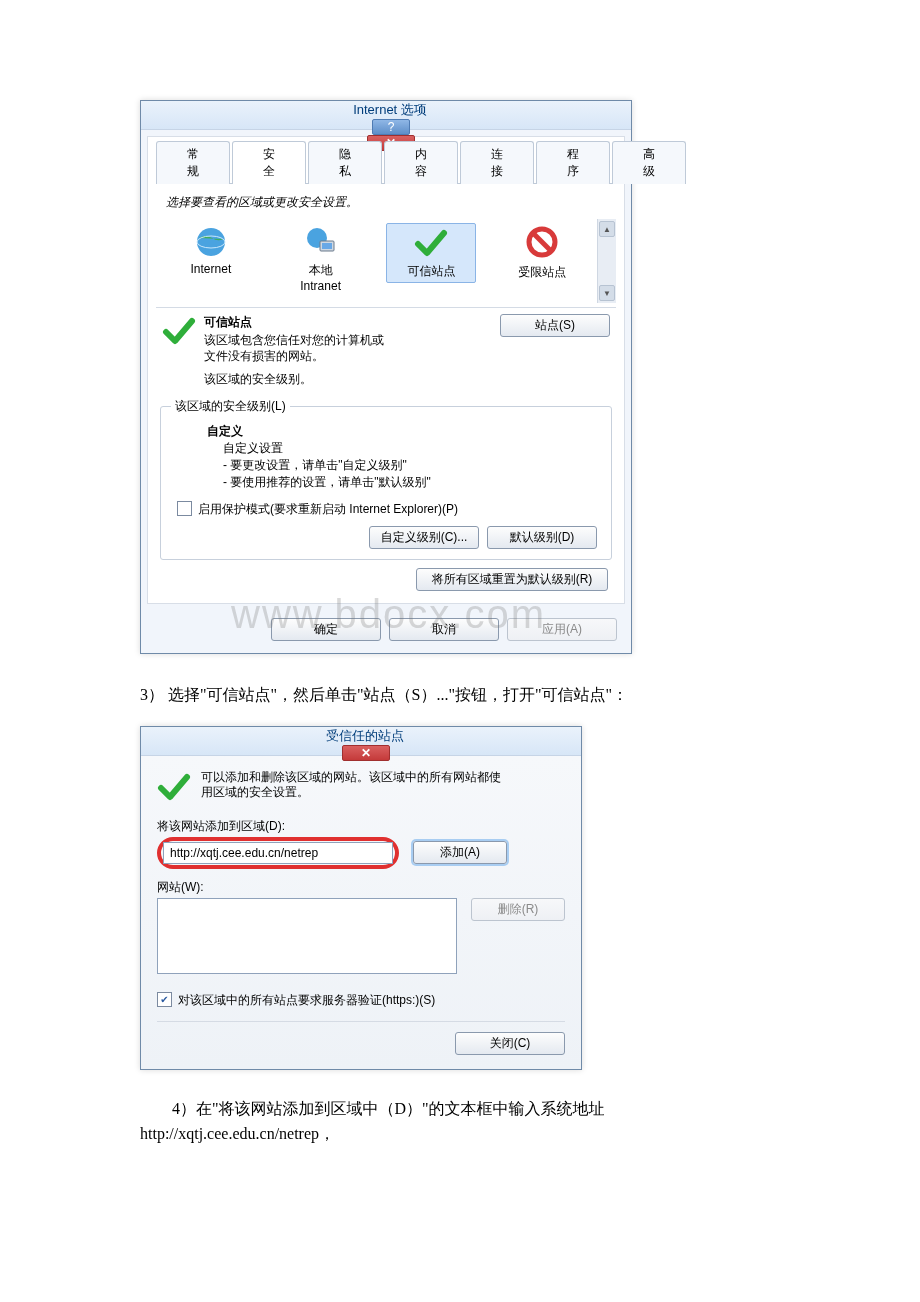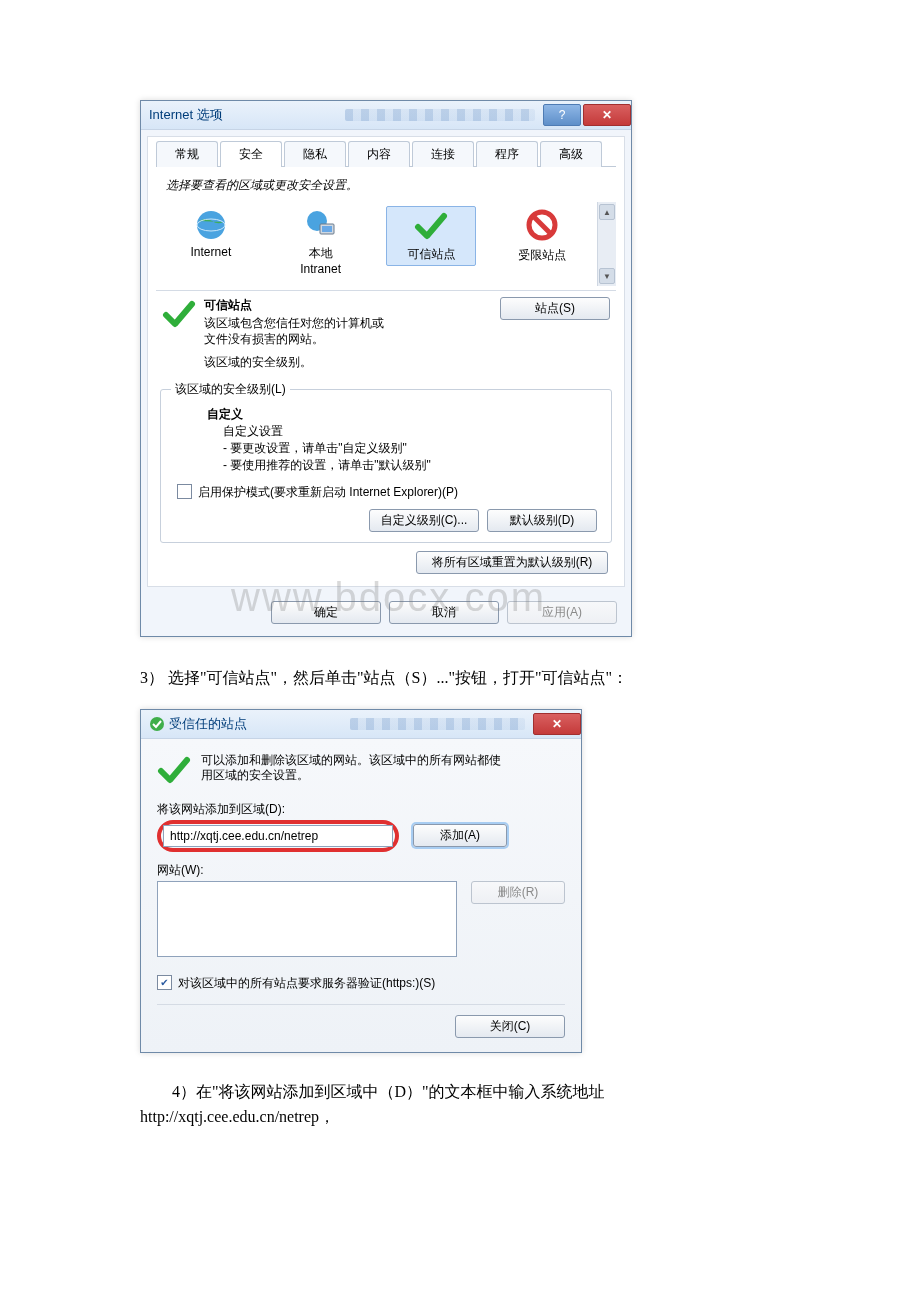--- a/index.html
+++ b/index.html
@@ -24,20 +24,21 @@
   }
   .titlebar {
     height: 28px;
     background: linear-gradient(#eaf2fb, #d7e6f7);
     border-bottom: 1px solid #c6d4e6;
     display: flex;
     align-items: center;
     padding: 0 0 0 8px;
     font-size: 13px;
     color: #003d7a;
+    flex-direction: column;
   }
   .titlebar .title-text { flex: 1; }
   .tbtn {
     width: 36px; height: 20px;
     margin-left: 2px;
     display: flex; align-items:center; justify-content:center;
     font-size: 12px; color:#fff;
     border-radius: 2px;
   }
   .tbtn.help  { background: linear-gradient(#8fb7e6,#5e8fc9); border:1px solid #4e7bb3; }
@@ -56,21 +57,21 @@
     border: 1px solid #d8dee7;
     padding: 4px 8px 12px 8px;
   }
 
   .tabs {
     display: flex;
     border-bottom: 1px solid #bfcad8;
     margin-bottom: 10px;
   }
   .tab {
-    padding: 4px 18px;
+    padding: 4px 30px;
     border: 1px solid #bfcad8;
     border-bottom: none;
     background: #f5f8fc;
     margin-right: 2px;
     margin-bottom: -1px;
     border-radius: 3px 3px 0 0;
     font-size: 12px;
   }
   .tab.active { background: #fff; }
 

